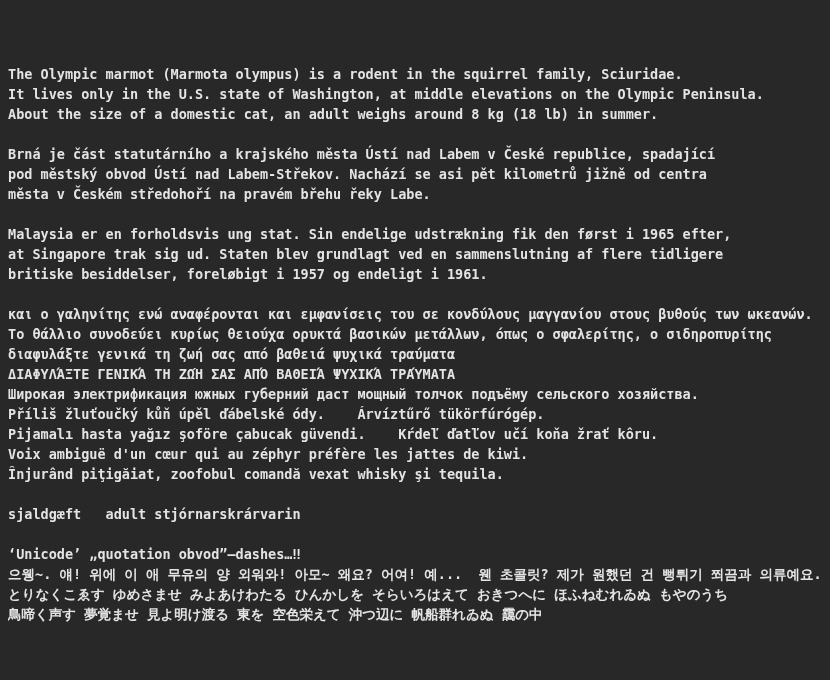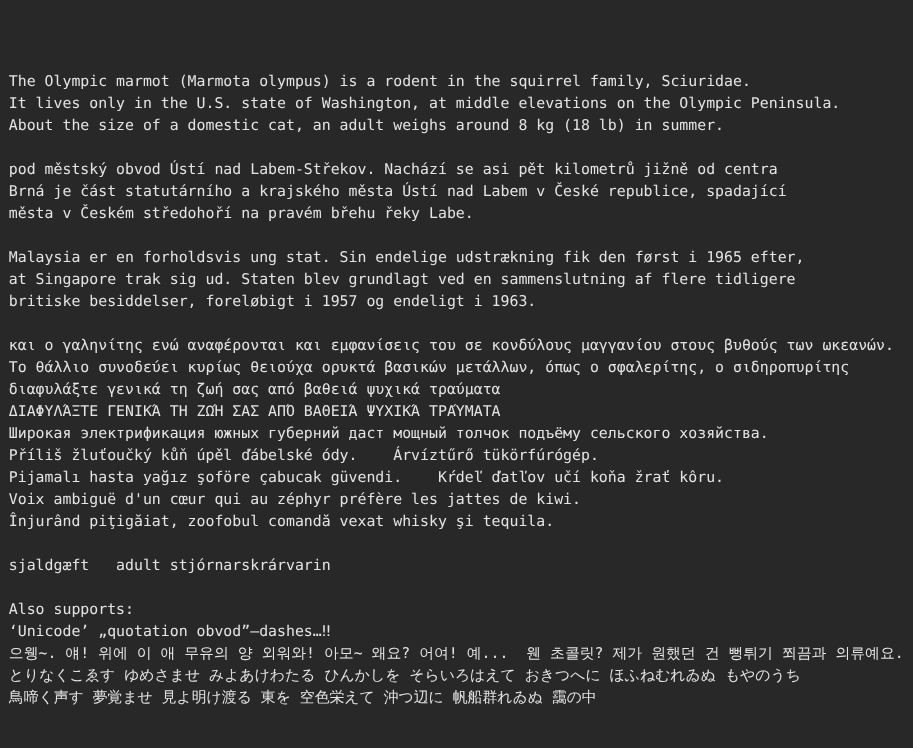--- a/index.html
+++ b/index.html
@@ -13,21 +13,21 @@
     font-family: "DejaVu Sans Mono", monospace;
     font-size: 13.5px;
     line-height: 20px;
   }
   .page {
     padding: 4px 0 0 8px;
     width: 822px;
     height: 676px;
     overflow: hidden;
   }
-  .block   { margin: 0 0 20px 0; }
+  .block   { margin: 0 0 20px 0; font-weight: bold; }
   .block:last-child { margin-bottom: 0; }
   .line {
     white-space: pre;
     height: 20px;
     overflow: hidden;
   }
 </style>
 </head>
 <body style="background-color: rgb(40, 40, 40); color: rgb(228, 228, 228);">
 
@@ -47,48 +47,47 @@
     </div>
   </section>
 
   <section class="block">
     <div class="line">The Olympic marmot (Marmota olympus) is a rodent in the squirrel family, Sciuridae.</div>
     <div class="line">It lives only in the U.S. state of Washington, at middle elevations on the Olympic Peninsula.</div>
     <div class="line">About the size of a domestic cat, an adult weighs around 8 kg (18 lb) in summer.</div>
   </section>
 
   <section class="block">
+    <div class="line">Brná je část statutárního a krajského města Ústí nad Labem v České republice, spadající</div>
     <div class="line">pod městský obvod Ústí nad Labem-Střekov. Nachází se asi pět kilometrů jižně od centra</div>
-    <div class="line">Brná je část statutárního a krajského města Ústí nad Labem v České republice, spadající</div>
     <div class="line">města v Českém středohoří na pravém břehu řeky Labe.</div>
   </section>
 
   <section class="block">
     <div class="line">Malaysia er en forholdsvis ung stat. Sin endelige udstrækning fik den først i 1965 efter,</div>
     <div class="line">at Singapore trak sig ud. Staten blev grundlagt ved en sammenslutning af flere tidligere</div>
-    <div class="line">britiske besiddelser, foreløbigt i 1957 og endeligt i 1963.</div>
+    <div class="line">britiske besiddelser, foreløbigt i 1957 og endeligt i 1961.</div>
   </section>
 
   <section class="block">
     <div class="line">και ο γαληνίτης ενώ αναφέρονται και εμφανίσεις του σε κονδύλους μαγγανίου στους βυθούς των ωκεανών.</div>
     <div class="line">Το θάλλιο συνοδεύει κυρίως θειούχα ορυκτά βασικών μετάλλων, όπως ο σφαλερίτης, ο σιδηροπυρίτης</div>
     <div class="line">διαφυλάξτε γενικά τη ζωή σας από βαθειά ψυχικά τραύματα</div>
     <div class="line">ΔΙΑΦΥΛΆΞΤΕ ΓΕΝΙΚΆ ΤΗ ΖΩΉ ΣΑΣ ΑΠΌ ΒΑΘΕΙΆ ΨΥΧΙΚΆ ΤΡΑΎΜΑΤΑ</div>
     <div class="line">Широкая электрификация южных губерний даст мощный толчок подъёму сельского хозяйства.</div>
     <div class="line">Příliš žluťoučký kůň úpěl ďábelské ódy.    Árvíztűrő tükörfúrógép.</div>
     <div class="line">Pijamalı hasta yağız şoföre çabucak güvendi.    Kŕdeľ ďatľov učí koňa žrať kôru.</div>
     <div class="line">Voix ambiguë d'un cœur qui au zéphyr préfère les jattes de kiwi.</div>
     <div class="line">Înjurând piţigăiat, zoofobul comandă vexat whisky şi tequila.</div>
   </section>
 
   <section class="block">
     <div class="line">sjaldgæft   adult stjórnarskrárvarin</div>
   </section>
 
   <section class="block">
-    <div class="line">Also supports:</div>
     <div class="line">‘Unicode’ „quotation obvod”–dashes…‼</div>
     <div class="line">으웽~. 얘! 위에 이 애 무유의 양 외워와! 아모~ 왜요? 어여! 예...  웬 초콜릿? 제가 원했던 건 뻥튀기 쬐끔과 의류예요. 얘야, 왜 또 불평?  퀡턟퓂홳</div>
     <div class="line">とりなくこゑす ゆめさませ みよあけわたる ひんかしを そらいろはえて おきつへに ほふねむれゐぬ もやのうち</div>
     <div class="line">鳥啼く声す 夢覚ませ 見よ明け渡る 東を 空色栄えて 沖つ辺に 帆船群れゐぬ 靄の中</div>
   </section>
 
 </main>
 
 </body></html>

